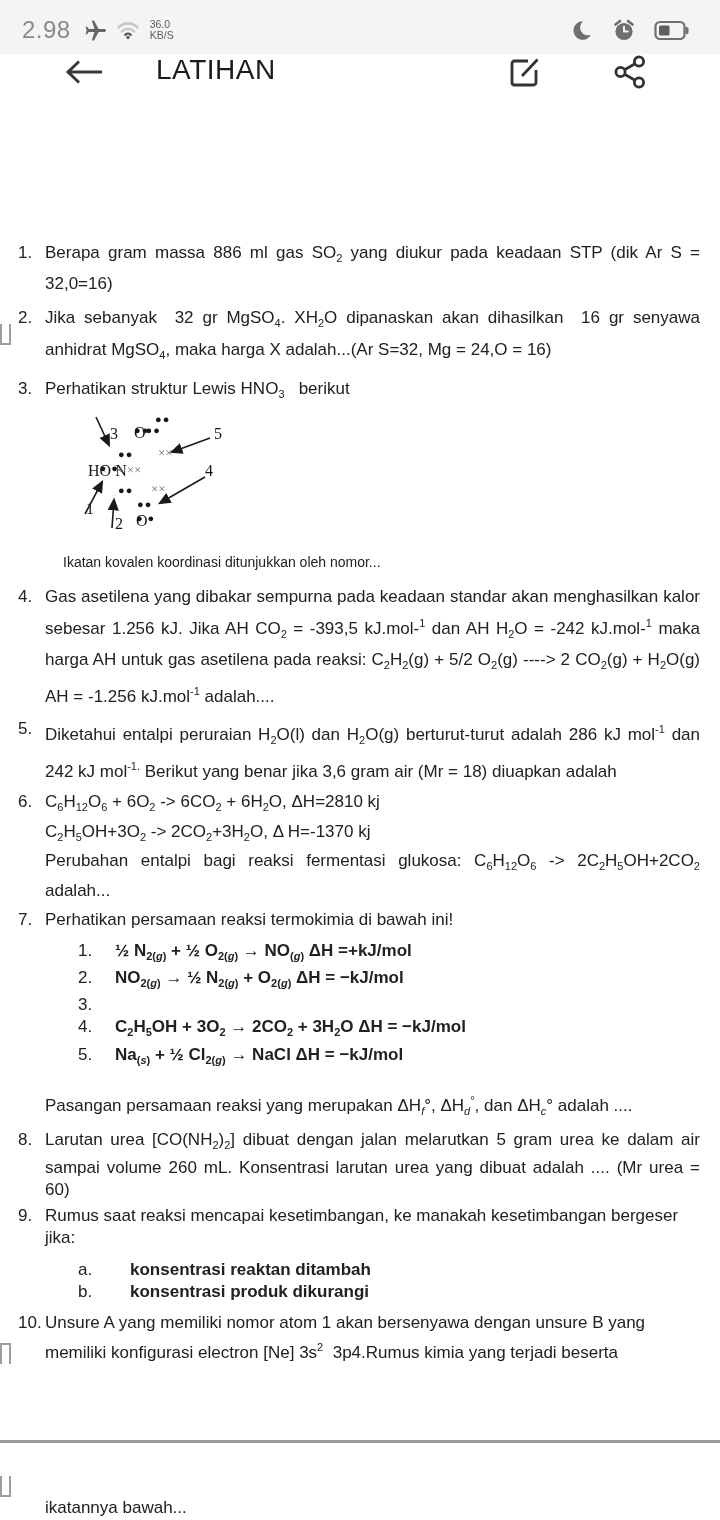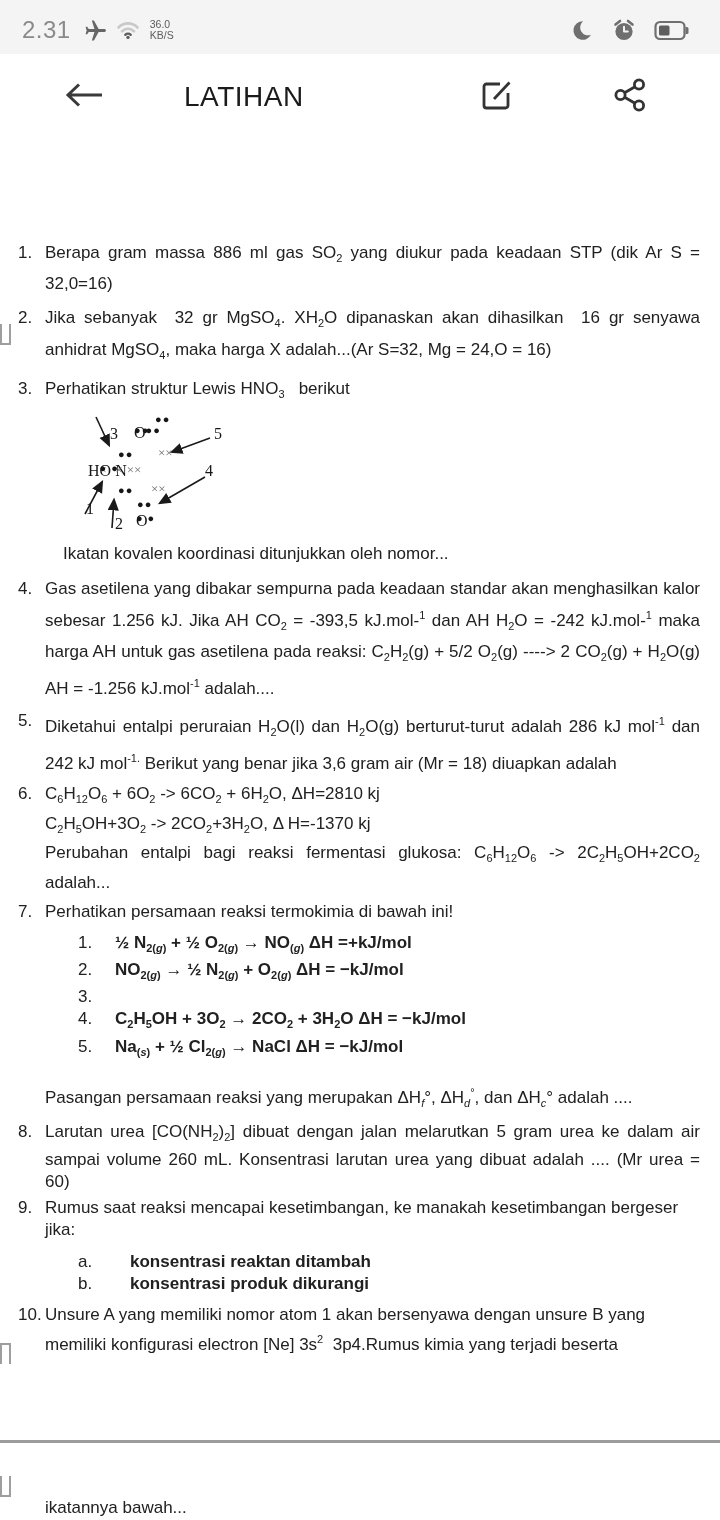--- a/index.html
+++ b/index.html
@@ -10,21 +10,21 @@
   
   .status-bar {
     height:54px; background:#f4f4f4; display:flex; align-items:center;
     padding:6px 22px 0 22px; box-sizing:border-box;
   }
   .sb-time { font-size:24px; color:#8a8a8a; margin-right:12px; letter-spacing:0.5px; }
   .sb-icon { display:inline-flex; align-items:center; margin-right:8px; }
   .sb-speed { font-size:10.5px; line-height:11px; color:#5c5c5c; font-weight:normal; margin-left:2px; }
   .sb-right { margin-left:auto; display:flex; align-items:center; gap:9px; }
   
-  .header { height:86px; display:flex; align-items:center; padding:0 70px 0 62px; box-sizing:border-box; background:#fff;gap:28px; }
+  .header { height:86px; display:flex; align-items:flex-start; padding:0 70px 0 62px; box-sizing:border-box; background:#fff; }
   .back-btn { width:44px; height:40px; display:flex; align-items:center; justify-content:center; cursor:pointer; }
   .hdr-title { font-size:28px; color:#1b1b1b; margin-left:50px; letter-spacing:0.5px; }
   .hdr-btn { width:40px; height:40px; display:flex; align-items:center; justify-content:center; cursor:pointer; }
   .edit-btn { margin-left:auto; }
   .share-btn { margin-left:66px; }
   
   .doc { position:relative; width:720px; height:1380px; }
   .qlist { padding:0 20px 0 18px; margin:0; padding-top:100px; }
   .q { display:flex; margin-bottom:8px; }
   .qnum { flex:0 0 27px; font-size:17px; line-height:26px; }
@@ -41,36 +41,36 @@
   .si9 .sinum { flex:0 0 52px; }
   .outro { margin-top:17px; }
   
   .lewis {
     position:relative; width:262px; height:122px; margin:4px 0 0 40px;
     font-family:"Liberation Serif", serif; font-size:16px; color:#161616;
   }
   .lewis span { position:absolute; white-space:nowrap; }
   .ld { font-size:11px; letter-spacing:1px; }
   .xg { color:#6e6e6e; font-size:13px; }
-  .lw-caption { margin:8px 20px 10px 45px; font-size:17px; line-height:24px; }
+  .lw-caption { margin:16px 20px 10px 45px; font-size:14px; line-height:24px; }
   .lewis svg.arr { position:absolute; left:0; top:0; }
   
   .mark { position:absolute; width:11px; height:21px; box-sizing:border-box; }
   .mk-tl { left:0;  border-right:2px solid #9e9e9e; border-bottom:2px solid #9e9e9e; }
   .mk-tr { left:707; border-left:2px solid #9e9e9e; border-bottom:2px solid #9e9e9e; }
   .mk-bl { left:0;  border-right:2px solid #9e9e9e; border-top:2px solid #9e9e9e; }
   .mk-br { left:707; border-left:2px solid #9e9e9e; border-top:2px solid #9e9e9e; }
   .page-divider { position:absolute; left:0; top:1300px; width:720px; height:3px; background:#9c9c9c; }
   .p2-text { position:absolute; left:45px; top:1356px; font-size:17px; line-height:24px; }
 </style>
 </head>
 <body>
 
 <div class="status-bar">
-  <span class="sb-time">2.31</span>
+  <span class="sb-time">2.98</span>
   <span class="sb-icon">
     <svg width="25" height="25" viewBox="0 0 24 24">
         <path fill="#666" transform="rotate(90 12 12)" d="M21.5 15.5v-2L13.5 9V3.5C13.5 2.67 12.83 2 12 2s-1.5.67-1.5 1.5V9l-8 4.5v2l8-2.5v5.5l-2 1.5V21.5l3.5-1 3.5 1V20l-2-1.5V13l8 2.5z"></path>
       </svg>
   </span>
   <span class="sb-icon">
     <svg width="24" height="20" viewBox="0 0 24 20">
       <path d="M2.5 7.5 a13 13 0 0 1 19 0" fill="none" stroke="#c9c9c9" stroke-width="2.6" stroke-linecap="round"></path>
       <path d="M6 11.3 a8.2 8.2 0 0 1 12 0" fill="none" stroke="#c9c9c9" stroke-width="2.6" stroke-linecap="round"></path>
       <path d="M9.3 14.8 a3.8 3.8 0 0 1 5.4 0" fill="none" stroke="#5f5f5f" stroke-width="2.4" stroke-linecap="round"></path>

